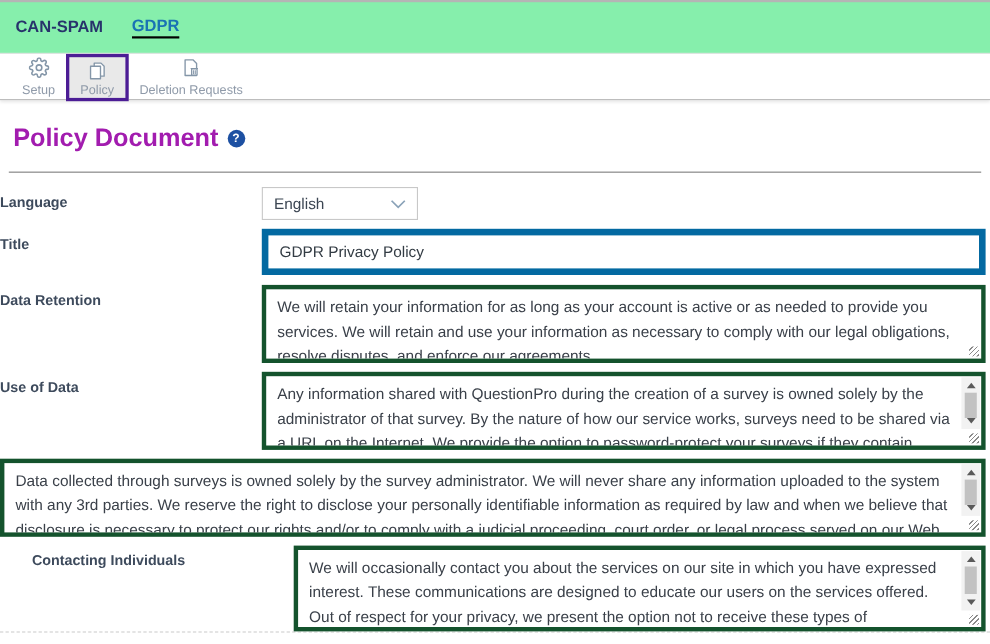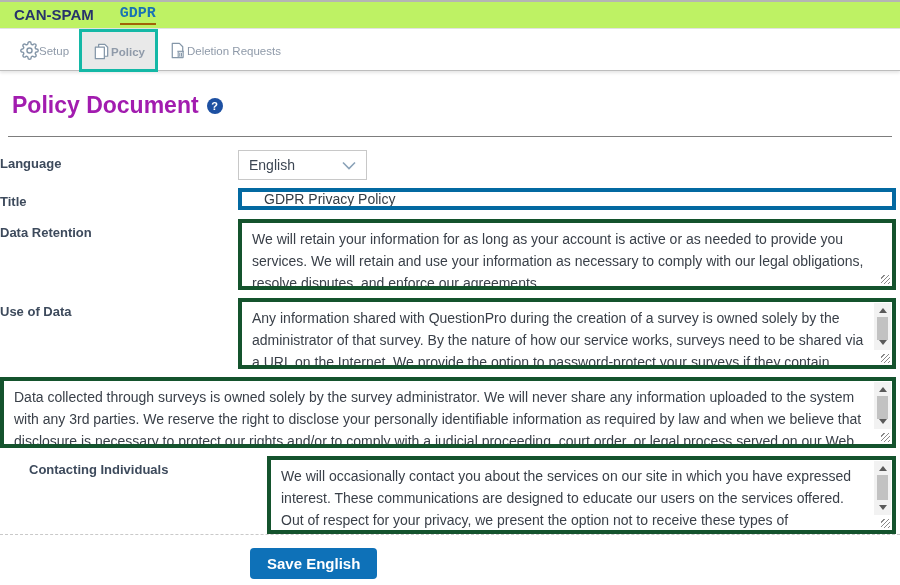--- a/index.html
+++ b/index.html
@@ -1,55 +1,55 @@
 <!DOCTYPE html>
 <html><head>
 <meta charset="utf-8">
 <style>
   * { box-sizing: border-box; margin: 0; padding: 0; }
   html,body { width:900px; height:585px; overflow:hidden; background:#fff;
     font-family:"Liberation Sans", sans-serif; }
 
   
-  .tabbar { height:29px; border-top:2px solid #b5b5b5; border-bottom:1px solid #e3e3e3;
-    display:flex; align-items:center; padding-left:14px; background:#bef264; }
+  .tabbar { height:49px; border-top:2px solid #b5b5b5; border-bottom:1px solid #e3e3e3;
+    display:flex; align-items:center; padding-left:14px; background:#86efac; }
   .tab { font-size:15px; font-weight:700; color:#27336b; margin-right:26px;
     text-decoration:none; cursor:pointer; padding-bottom:1px; }
-  .tab.active { color:#1973b4; border-bottom:2px solid #a16207;font-family:Liberation Mono, monospace; }
+  .tab.active { color:#1973b4; border-bottom:2px solid #000000; }
 
   
   .toolbar { height:42px; display:flex; align-items:stretch; padding-left:10px;
     border-bottom:1px solid #bdbdbd; box-shadow:0 2px 3px rgba(0,0,0,0.10);
     background:#fff; position:relative; z-index:2; }
-  .tool { display:flex; flex-direction:row; align-items:center; justify-content:space-between;
+  .tool { display:flex; flex-direction:column; align-items:center; justify-content:space-between;
     padding:3px 10px 2px; cursor:pointer; }
   .tool .tlabel { font-size:11.5px; color:#8f9aa9; margin-top:2px; white-space:nowrap; }
   .tool svg { display:block; }
-  .tool.highlighted { border:3px solid #14b8a6; background:#e9e9e9; margin-bottom:-2px;font-weight:bold; }
+  .tool.highlighted { border:3px solid #4c1d95; background:#e9e9e9; margin-bottom:-2px; }
 
   
   .page-head { display:flex; align-items:center; margin:21px 12px 0; }
   .page-title { font-size:23px; font-weight:700; color:#a21caf; }
   .help { width:16px; height:16px; border-radius:50%; background:#1d50a2; color:#fff;
     font-size:11px; font-weight:700; display:inline-flex; align-items:center;
     justify-content:center; margin-left:8px; cursor:pointer; }
   .title-divider { border:none; border-top:1px solid #7d7d7d; margin:17px 8px 13px; }
 
   
   .form-row { display:flex; align-items:flex-start; margin-bottom:8px; }
   .form-row .flabel { width:238px; padding-right:14px; padding-top:6px; text-align:left;
     font-size:13px; font-weight:700; color:#3d4a5c; flex-shrink:0; }
   .field { flex:1; margin-right:4px; }
 
-  .select { width:129px; height:30px; border:1px solid #c8c8c8; background:#fff;
+  .select { width:142px; height:30px; border:1px solid #c8c8c8; background:#fff;
     display:flex; align-items:center; padding:0 10px; font-size:14px; color:#3c4653;
     cursor:pointer; }
   .select .sel-text { flex:1; }
 
-  .text-input { width:100%; height:22px; border:4px solid #0369a1; padding:0 22px;
+  .text-input { width:100%; height:42px; border:6px solid #0369a1; padding:0 10px;
     font-size:14px; color:#333c44; font-family:"Liberation Sans", sans-serif; outline:none; }
 
   .ta { position:relative; border:4px solid #14532d; background:#fff; overflow:hidden;
     cursor:text; }
   .ta .ta-text { padding:5px 10px; font-size:14px; line-height:22px; color:#3a4049;
     overflow:hidden; height:100%; }
   .ta.has-scroll .ta-text { padding-right:28px; }
   .ta-71 { height:71px; }
   .ta-78 { height:78px; }
   .ta::after { 

